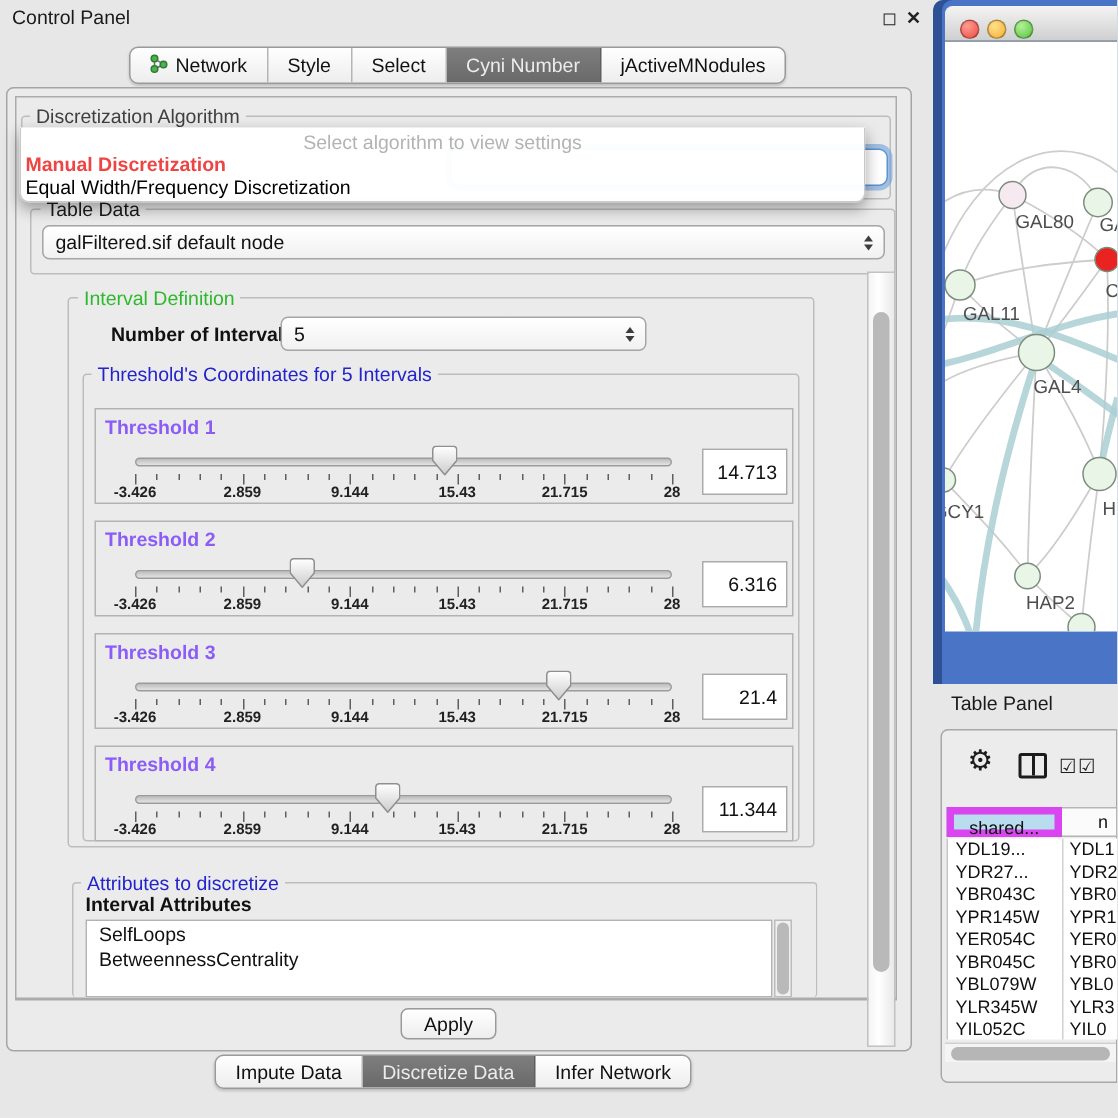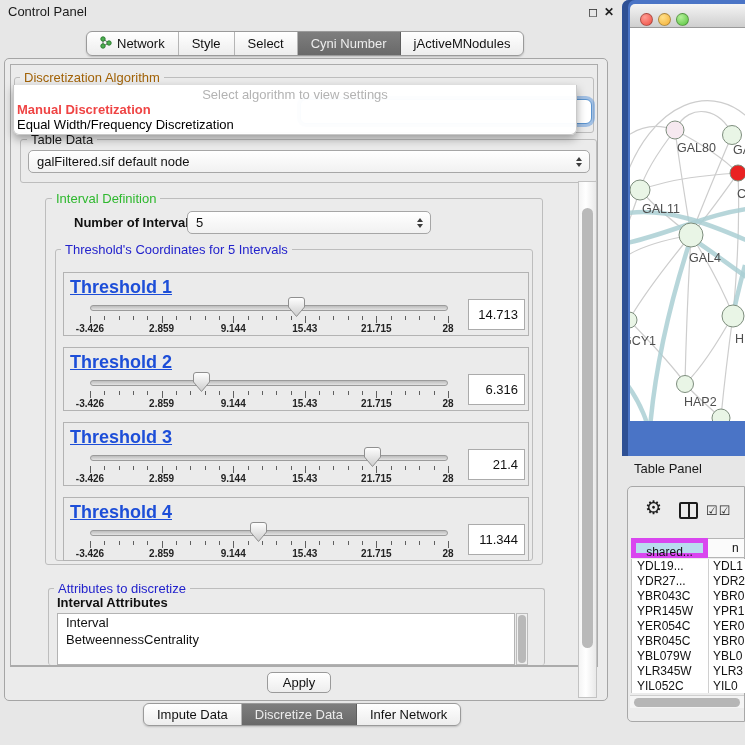--- a/index.html
+++ b/index.html
@@ -17,39 +17,39 @@
   .seg:last-child{border-right:none;}
   .seg.selected{background:linear-gradient(#7e7e7e,#696969);color:#ececec;border-right-color:#5e5e5e;}
   
   .cp-outer{left:4px;top:58px;width:604px;height:643px;background:#ebebeb;border:1px solid #a5a5a5;border-radius:5px;}
   .cp-viewport{left:10px;top:64px;width:588px;height:602px;background:#ebebeb;border:1px solid #ababab;}
   .group{border:1px solid #bdbdbd;border-radius:3px;}
   .gtitle{font-size:13px;background:#ebebeb;padding:0 4px;white-space:nowrap;}
   .g-green{color:#2eb82e;}
   .g-blue{color:#2323cc;}
   .g-dark{color:#1a1a1a;}
-  .g-faded{color:#a16207;}
+  .g-faded{color:#404040;}
   
   .combo{background:linear-gradient(#ffffff,#f1f1f1);border:1px solid #a6a6a6;border-radius:5px;font-size:13px;}
   .combo .val{position:absolute;left:8px;top:0;right:20px;line-height:21px;white-space:nowrap;overflow:hidden;}
   .arrows{position:absolute;right:7px;top:50%;transform:translateY(-50%);display:flex;flex-direction:column;gap:2px;}
   .tri-up{width:0;height:0;border-left:3.5px solid transparent;border-right:3.5px solid transparent;border-bottom:4px solid #3c3c3c;}
   .tri-dn{width:0;height:0;border-left:3.5px solid transparent;border-right:3.5px solid transparent;border-top:4px solid #3c3c3c;}
   
   .popup{left:13px;top:85px;width:564px;height:50px;background:rgba(255,255,255,.97);
          border:1px solid #c9c9c9;border-top:none;border-radius:0 0 6px 6px;
          box-shadow:0 4px 10px rgba(0,0,0,.35);z-index:50;}
   .popup .prompt{position:absolute;left:0;right:0;top:2px;text-align:center;color:#b3b3b3;font-size:13px;}
   .popup .item1{position:absolute;left:3px;top:17px;font-size:13px;font-weight:bold;color:#ef4444;}
   .popup .item2{position:absolute;left:3px;top:32px;font-size:13px;color:#000;}
   .combo-focus{left:300px;top:99px;width:292px;height:25px;background:#fff;border:1px solid #5b94cf;
                border-radius:6px;box-shadow:0 0 0 3px rgba(100,155,220,.55);z-index:10;}
   
   .th-panel{position:absolute;left:0;width:466px;height:64px;background:#ebebeb;border:1px solid #b3b3b3;}
-  .th-name{position:absolute;left:6px;top:4px;font-size:18px;font-weight:bold;color:#1d4ed8;text-decoration:underline;}
+  .th-name{position:absolute;left:6px;top:4px;font-size:13px;font-weight:bold;color:#8b5cf6;}
   .th-track{position:absolute;left:26px;top:32px;width:358px;height:6px;border:1px solid #9b9b9b;border-radius:3px;
             background:linear-gradient(#bdbdbd,#e3e3e3);}
   .th-handle{position:absolute;top:24px;width:17px;height:20px;}
   .tick{position:absolute;top:43px;width:1px;height:4px;background:#5f5f5f;}
   .tick.mj{height:7px;}
   .tlab{position:absolute;top:50px;width:50px;text-align:center;font-size:10px;font-weight:bold;color:#222;}
   .th-field{position:absolute;left:404px;top:26px;width:57px;height:31px;background:#fff;border:1px solid #ababab;
             font-size:13px;line-height:29px;text-align:right;padding-right:6px;}
   
   .attr-list{background:#fff;border:1px solid #b3b3b3;overflow:hidden;}
@@ -337,21 +337,21 @@
             <path d="M 3 0.5 H 14 Q 16.5 0.5 16.5 3 V 10 L 8.5 19.5 L 0.5 10 V 3 Q 0.5 0.5 3 0.5 Z" fill="url(#hg3)" stroke="#8f8f8f"></path>
           </svg></div>
         <div class="th-field">11.344</div>
       </div>
     </div>
 
   <div class="abs group" style="left:48px;top:588px;width:497px;height:77px;border-bottom:none;"></div>
   <div class="abs gtitle g-blue" style="left:54px;top:581px;">Attributes to discretize</div>
   <div class="abs" style="left:57px;top:595px;font-size:13px;font-weight:bold;">Interval Attributes</div>
   <div class="abs attr-list" style="left:57px;top:613px;width:458px;height:52px;">
-      <div class="li">Interval</div>
+      <div class="li">SelfLoops</div>
       <div class="li">BetweennessCentrality</div>
     </div>
   <div class="abs" style="left:516px;top:613px;width:12px;height:52px;background:#f0f0f0;border:1px solid #bcbcbc;">
     <div class="vscroll-thumb" style="position:absolute;left:1px;top:1px;width:8px;height:48px;"></div>
   </div>
 
   <div class="abs" style="left:10px;top:666px;width:588px;height:1px;background:#ababab;"></div>
   <div class="abs btn" style="left:267px;top:672px;width:64px;height:21px;line-height:19px;">Apply</div>
 
   <div class="abs sb-track" style="left:578px;top:181px;width:19px;height:517px;">

